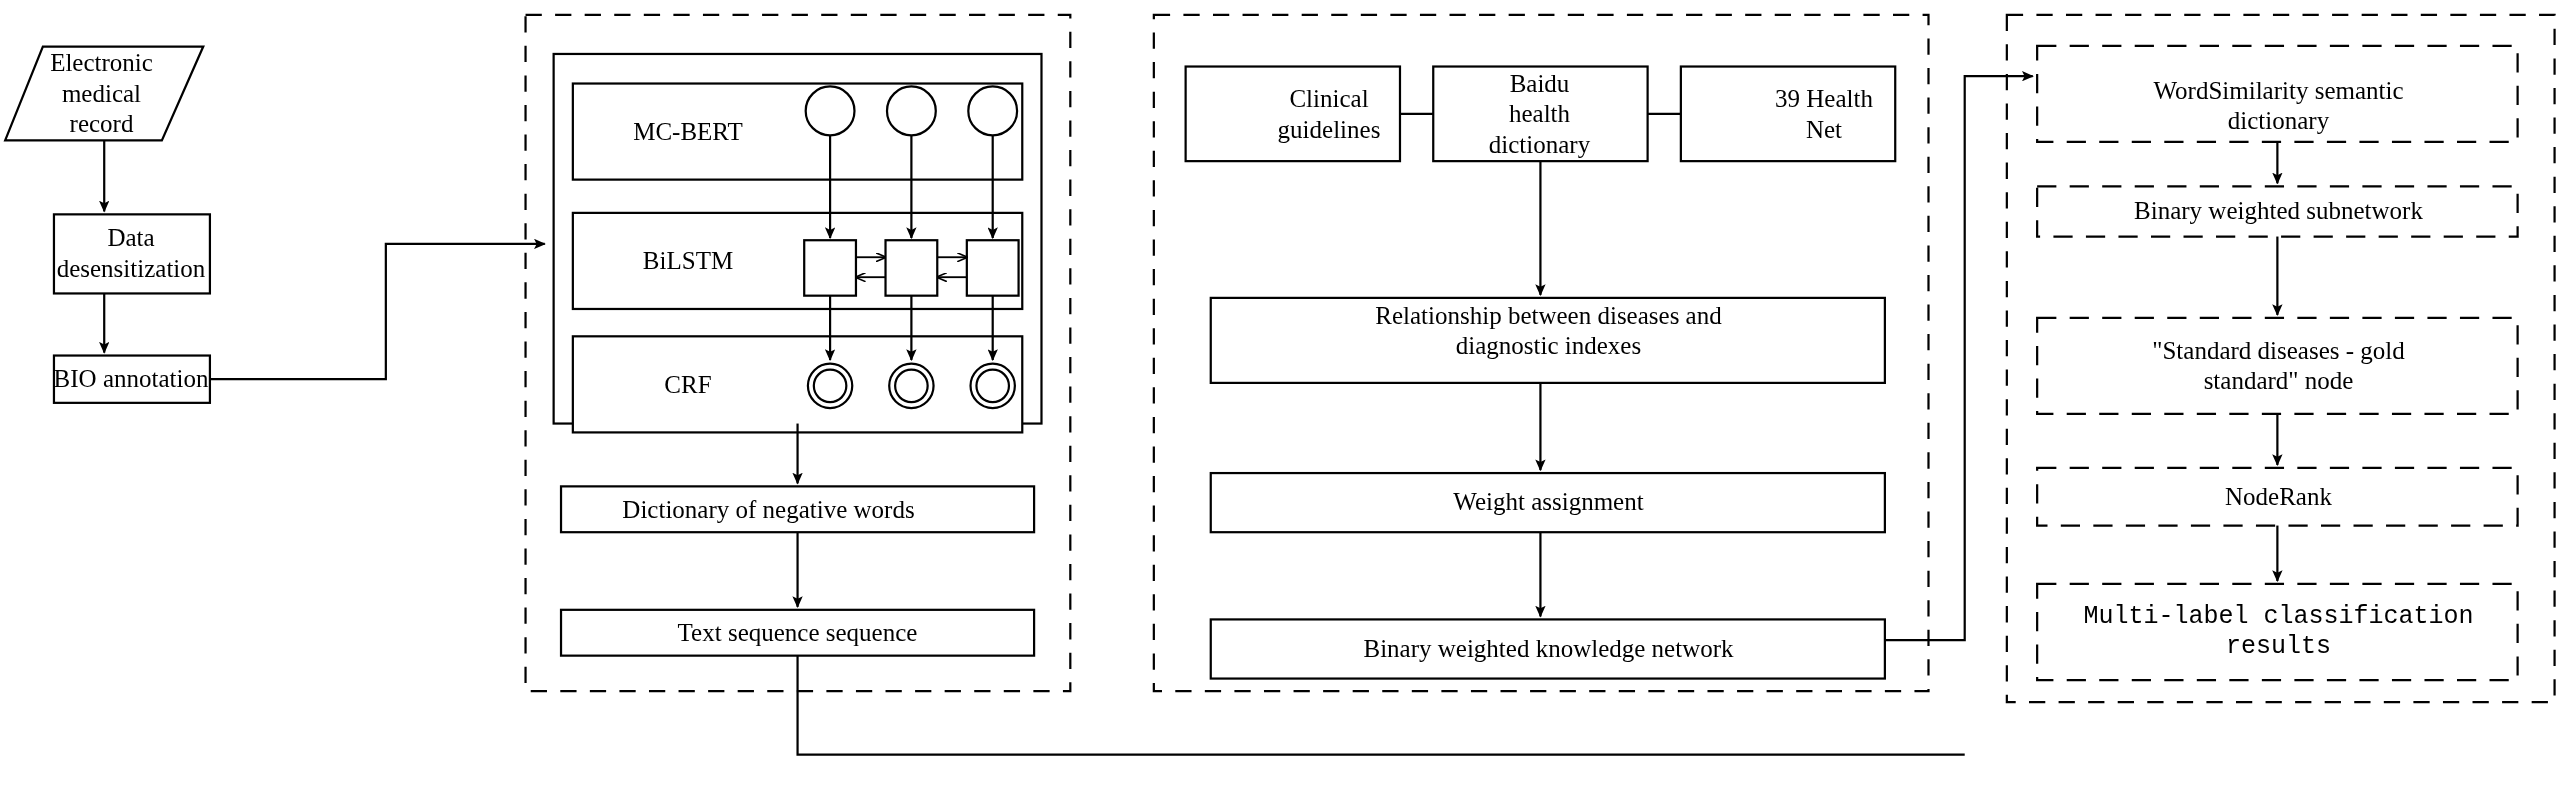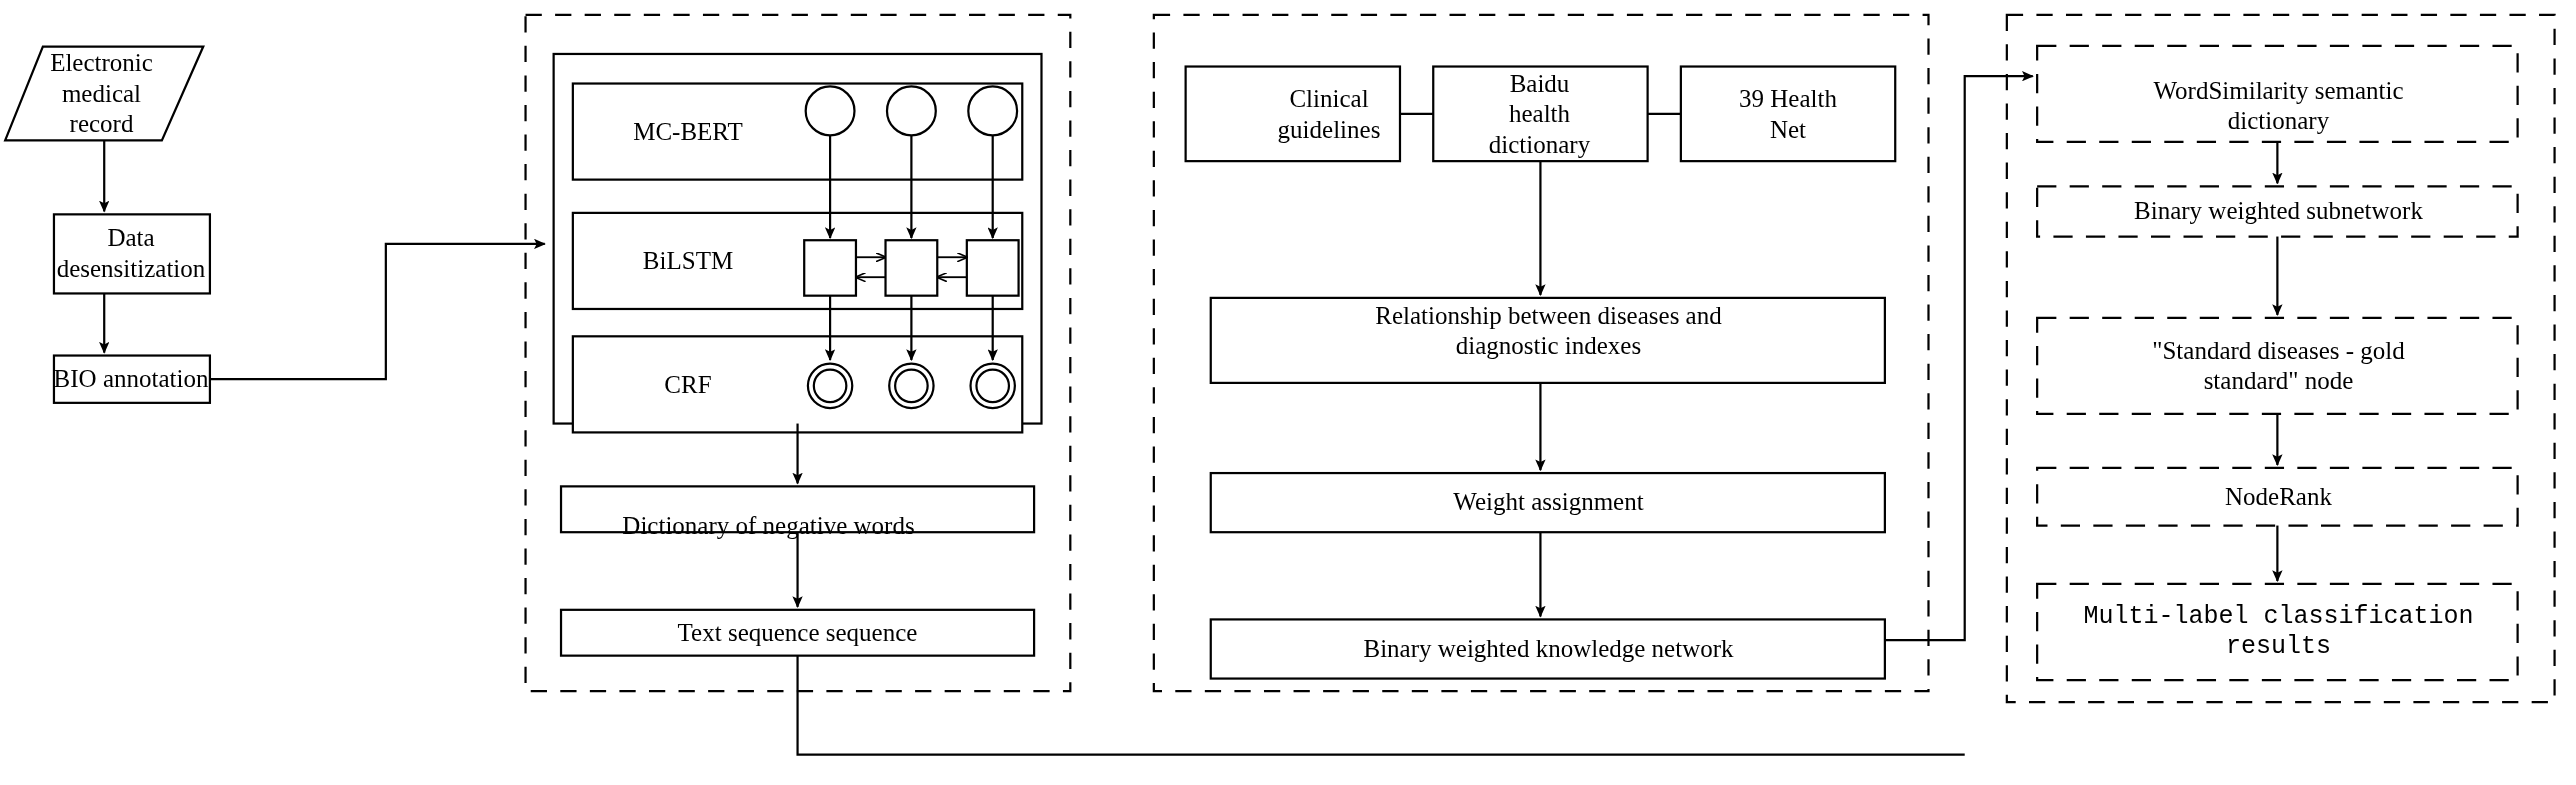--- a/index.html
+++ b/index.html
@@ -122,36 +122,36 @@
 </div>
 
 <div class="lbl" style="left:44px;top:356px;width:174px;height:47px;">BIO annotation</div>
 
 <div class="lbl" style="left:592px;top:84px;width:192px;height:96px;">MC-BERT</div>
 
 <div class="lbl" style="left:592px;top:213px;width:192px;height:96px;">BiLSTM</div>
 
 <div class="lbl" style="left:592px;top:337px;width:192px;height:96px;">CRF</div>
 
-<div class="lbl" style="left:561px;top:503px;width:415px;height:46px;">Dictionary of negative words</div>
+<div class="lbl" style="left:561px;top:487px;width:415px;height:46px;">Dictionary of negative words</div>
 
 <div class="lbl" style="left:561px;top:610px;width:473px;height:46px;">Text sequence sequence</div>
 
 <div class="lbl" style="left:1186px;top:67px;width:214px;height:95px;flex-direction:column;padding-left:36px;">
   <span>Clinical</span>
   <span>guidelines</span>
 </div>
 
 <div class="lbl" style="left:1433px;top:67px;width:213px;height:95px;flex-direction:column;">
   <span>Baidu</span>
   <span>health</span>
   <span>dictionary</span>
 </div>
 
-<div class="lbl" style="left:1681px;top:67px;width:214px;height:95px;flex-direction:column;">
+<div class="lbl" style="left:1681px;top:67px;width:214px;height:95px;flex-direction:column;padding-left:36px;">
   <span>39 Health</span>
   <span>Net</span>
 </div>
 
 <div class="lbl" style="left:1211px;top:298px;width:675px;height:66px;flex-direction:column;">
   <span>Relationship between diseases and</span>
   <span>diagnostic indexes</span>
 </div>
 
 <div class="lbl" style="left:1211px;top:473px;width:675px;height:59px;">Weight assignment</div>

